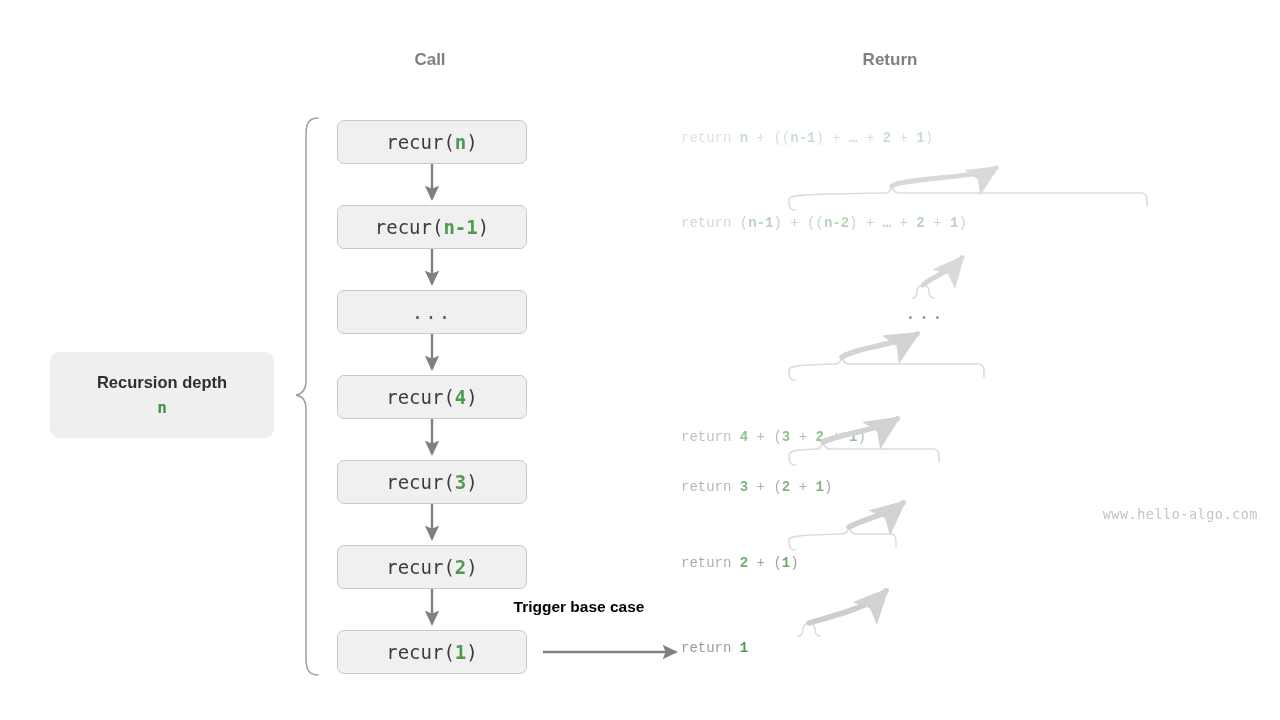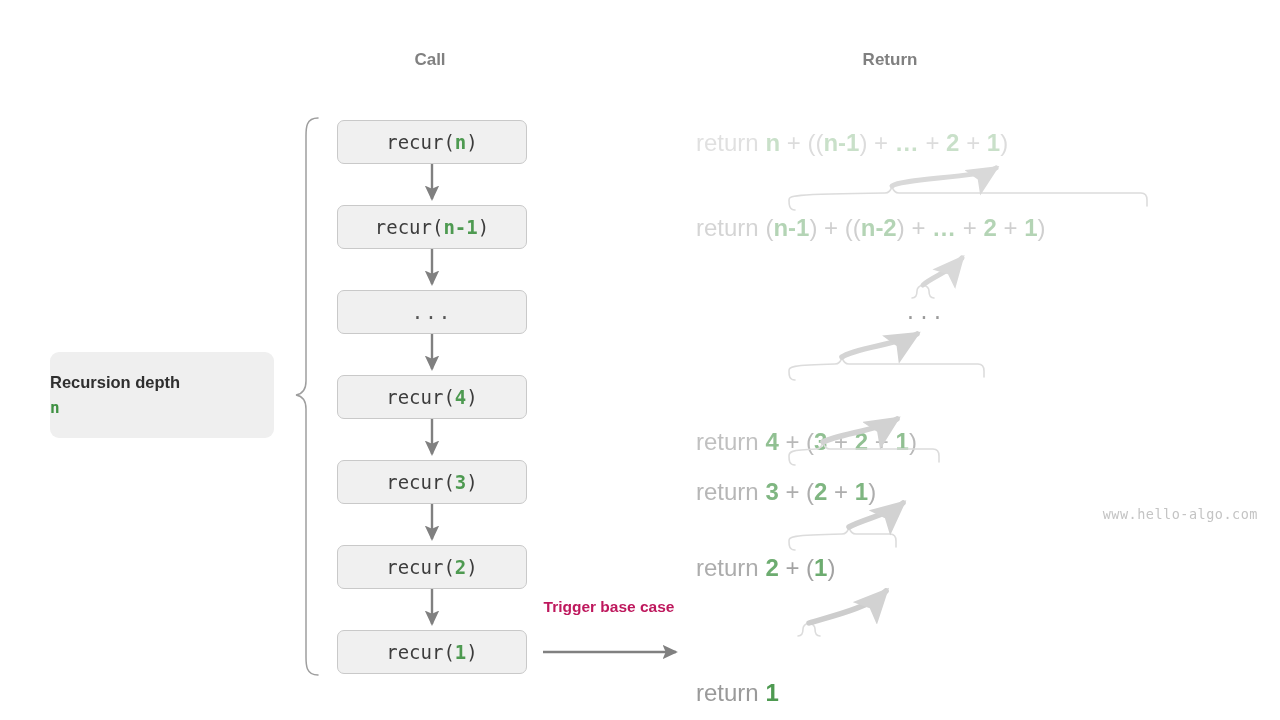--- a/index.html
+++ b/index.html
@@ -66,71 +66,71 @@
     position: absolute;
     left: 50px;
     top: 352px;
     width: 224px;
     height: 86px;
     box-sizing: border-box;
     background: #efefef;
     border-radius: 9px;
     display: flex;
     flex-direction: column;
-    align-items: flex-start;
+    align-items: center;
     justify-content: center;
     gap: 6px;
   }
   #depth-label .t1 {
     font-family: "Liberation Sans", sans-serif;
     font-weight: bold;
     font-size: 16.5px;
     color: #2f2f2f;
     white-space: nowrap;
   }
   #depth-label .t2 {
     font-family: "DejaVu Sans Mono", "Liberation Mono", monospace;
     font-weight: bold;
     font-size: 16px;
     color: #3f9142;
   }
 
   
   .ret-row {
     position: absolute;
-    left: 696px;
-    font-family: Liberation Sans, sans-serif;
-    font-size: 24px;
+    left: 681px;
+    font-family: Liberation Mono, monospace;
+    font-size: 14px;
     white-space: pre;
     color: #9a9a9a;
     line-height: 1;
   }
   .ret-row .kw   { color: #9a9a9a; }
   .ret-row .num  { color: #4e9a51; font-weight: bold; }
   .ret-row .punc { color: #8e8e8e; }
   .ret-dots {
     position: absolute;
     font-family: "DejaVu Sans Mono", "Liberation Mono", monospace;
     font-size: 19px;
     color: #9a9a9a;
     letter-spacing: 2px;
     white-space: pre;
     transform: translateX(-50%);
   }
 
   
   #trigger-label {
     position: absolute;
-    left: 609px;
+    left: 579px;
     top: 598px;
     transform: translateX(-50%);
     font-family: "Liberation Sans", sans-serif;
     font-weight: bold;
     font-size: 15.5px;
-    color: #be185d;
+    color: #000000;
     white-space: nowrap;
   }
 
   
   #watermark {
     position: absolute;
     right: 22px;
     bottom: 16px;
     font-family: "DejaVu Sans Mono", "Liberation Mono", monospace;
     font-size: 13.5px;
@@ -169,21 +169,21 @@
       <div class="call-box" style="top: 545px;"><span>recur(</span><span class="arg">2</span><span>)</span></div>
       <div class="call-box" style="top: 630px;"><span>recur(</span><span class="arg">1</span><span>)</span></div>
     </div>
 
   <div id="return-rows">
       <div class="ret-row" style="top: 131px; opacity: 0.3;"><span class="kw">return </span><span><span class="num">n</span><span class="punc"> + </span><span class="punc">((</span><span class="num">n-1</span><span class="punc">)</span><span class="punc"> + </span><span class="num">…</span><span class="punc"> + </span><span class="num">2</span><span class="punc"> + </span><span class="num">1</span><span class="punc">)</span></span></div>
       <div class="ret-row" style="top: 216px; opacity: 0.42;"><span class="kw">return </span><span><span class="punc">(</span><span class="num">n-1</span><span class="punc">)</span><span class="punc"> + </span><span class="punc">((</span><span class="num">n-2</span><span class="punc">)</span><span class="punc"> + </span><span class="num">…</span><span class="punc"> + </span><span class="num">2</span><span class="punc"> + </span><span class="num">1</span><span class="punc">)</span></span></div>
       <div class="ret-row" style="top: 386px; opacity: 0.62; margin-top: 44px;"><span class="kw">return </span><span><span class="num">4</span><span class="punc"> + </span><span class="punc">(</span><span class="num">3</span><span class="punc"> + </span><span class="num">2</span><span class="punc"> + </span><span class="num">1</span><span class="punc">)</span></span></div>
       <div class="ret-row" style="top: 471px; opacity: 0.72; margin-top: 9px;"><span class="kw">return </span><span><span class="num">3</span><span class="punc"> + </span><span class="punc">(</span><span class="num">2</span><span class="punc"> + </span><span class="num">1</span><span class="punc">)</span></span></div>
       <div class="ret-row" style="top: 556px; opacity: 0.82;"><span class="kw">return </span><span><span class="num">2</span><span class="punc"> + </span><span class="punc">(</span><span class="num">1</span><span class="punc">)</span></span></div>
-      <div class="ret-row" style="top: 641px; opacity: 1; margin-top: 40px;"><span class="kw">return </span><span><span class="num">1</span></span></div>
+      <div class="ret-row" style="top: 641px; opacity: 1;"><span class="kw">return </span><span><span class="num">1</span></span></div>
     </div>
 
   <div class="ret-dots" id="return-dots" style="left: 925px; top: 301px;">...</div>
 
   <div id="trigger-label">Trigger base case</div>
 
   <div id="watermark">www.hello-algo.com</div>
 
   <svg class="overlay" viewBox="0 0 1280 720">
     <defs>

